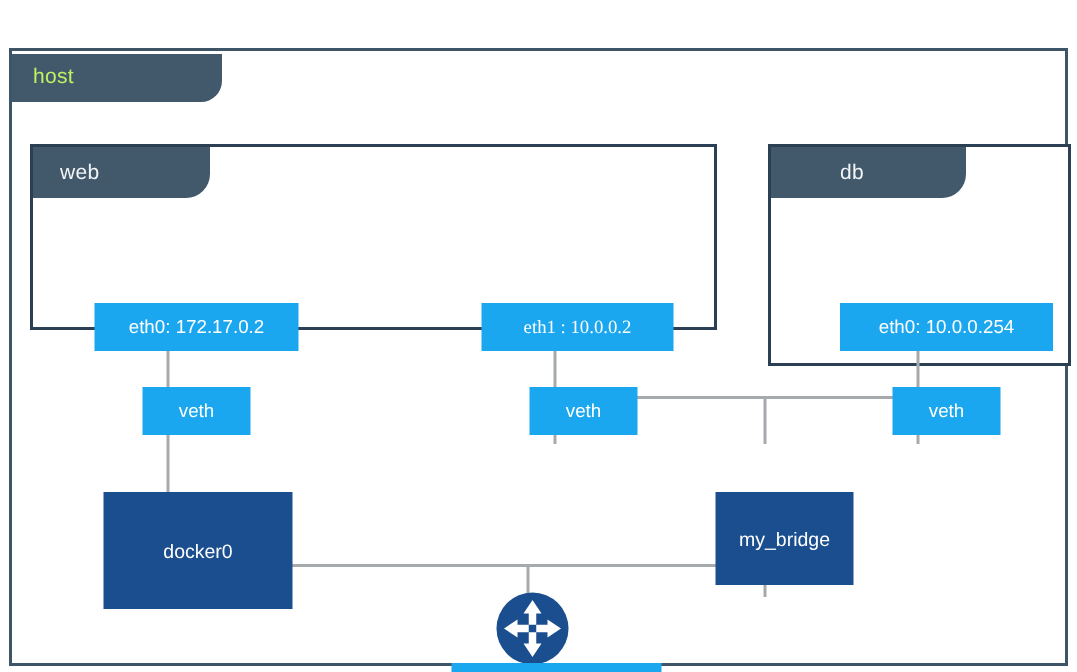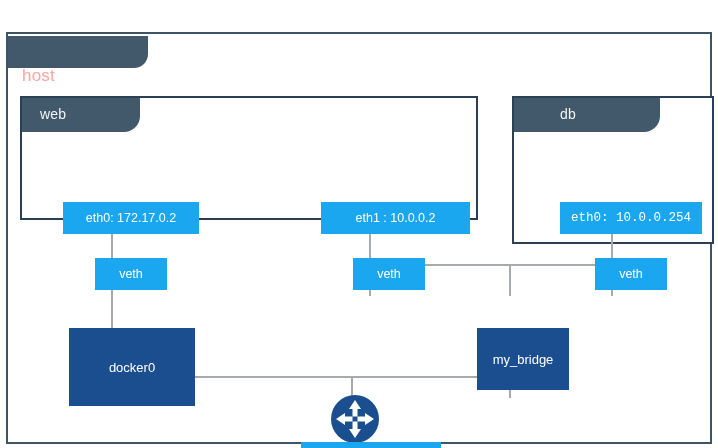--- a/index.html
+++ b/index.html
@@ -36,24 +36,23 @@
     width: 140px;
     height: 32px;
     background: #42586b;
     border-bottom-right-radius: 14px;
     box-sizing: border-box;
   }
   #host-tab .tab-label {
     position: absolute;
     left: 14px;
     top: 6px;
-    color: #fca5a5;
-    font-size: 17px;
+    color: #bef264;
+    font-size: 14px;
     letter-spacing: 0.2px;
-    margin-top: 24px;
   }
 
   
   .container-box {
     position: absolute;
     border: 2px solid #2c4055;
     box-sizing: border-box;
     background: #ffffff;
   }
   .container-tab {
@@ -69,21 +68,21 @@
     position: absolute;
     color: #f2f5f7;
     font-size: 14px;
     top: 8px;
     letter-spacing: 0.2px;
   }
   #web-box { left: 12px; top: 62px; width: 458px; height: 124px; }
   #web-box .container-tab { width: 118px; }
   #web-box .container-tab .tab-label { left: 18px; }
   #db-box { left: 504px; top: 62px; width: 202px; height: 148px; }
-  #db-box .container-tab { width: 146px; }
+  #db-box .container-tab { width: 130px; }
   #db-box .container-tab .tab-label { left: 46px; }
 
   
   #web-ghost-rect {
     position: absolute;
     left: 266px;
     top: 64px;
     width: 122px;
     height: 36px;
     border: 1px solid #f4f6f7;
@@ -122,22 +121,22 @@
     background: #1aa7f0;
     font-size: 12.5px;
   }
   .node-bridge {
     background: #1a4e8f;
     font-size: 13px;
   }
 
   
   #if-web-eth0   { left: 42px;  top: 168px; width: 136px; height: 32px; }
-  #if-web-eth1   { left: 300px; top: 168px; width: 149px; height: 32px; }
-  #if-db-eth0    { left: 539px; top: 168px; width: 142px; height: 32px; font-family: Liberation Mono, monospace; }
+  #if-web-eth1   { left: 300px; top: 168px; width: 128px; height: 32px; font-family: Liberation Serif, serif; }
+  #if-db-eth0    { left: 539px; top: 168px; width: 142px; height: 32px; }
   #if-host-eth0  { left: 280px; top: 408px; width: 140px; height: 32px; }
 
   
   #veth-1 { left: 74px;  top: 224px; width: 72px; height: 32px; }
   #veth-2 { left: 332px; top: 224px; width: 72px; height: 32px; }
   #veth-3 { left: 574px; top: 224px; width: 72px; height: 32px; }
 
   
   #bridge-docker0  { left: 48px;  top: 294px; width: 126px; height: 78px; }
   #bridge-mybridge { left: 456px; top: 294px; width: 92px; height: 62px; }

